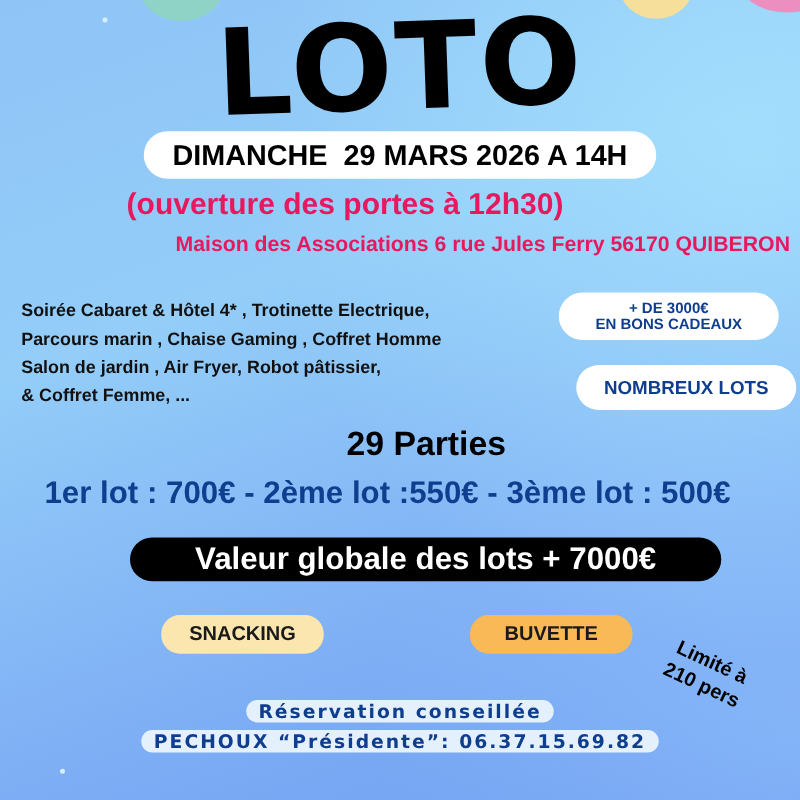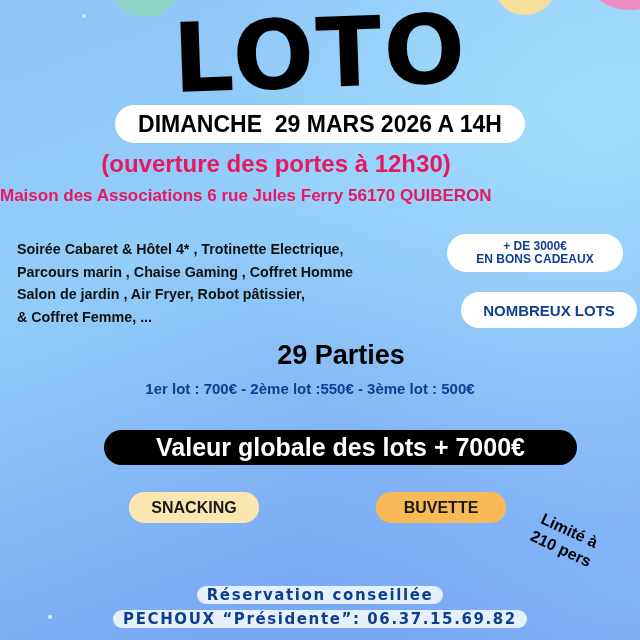--- a/index.html
+++ b/index.html
@@ -30,21 +30,21 @@
     background: #fff; border-radius: 19px;
     display: flex; align-items: center; justify-content: center;
     font-family: "Liberation Sans", sans-serif; font-weight: bold; font-size: 23px; color: #000;
     white-space: pre;
   }
   .doors {
     position: absolute; left: 0; width: 528px; top: 150px; text-align: center;
     font-family: "Liberation Sans", sans-serif; font-weight: bold; font-size: 24px; color: #e8185f; padding-left: 12px;
   }
   .address {
-    position: absolute; left: 0; width: 632px; top: 186px; text-align: left;
+    position: absolute; left: 0; width: 632px; top: 186px; text-align: right;
     font-family: "Liberation Sans", sans-serif; font-weight: bold; font-size: 17px; color: #e8185f;
   }
   .prizes {
     position: absolute; left: 17px; top: 238px; width: 420px;
     font-family: "Liberation Sans", sans-serif; font-weight: bold; font-size: 14.3px; color: #111;
     line-height: 22.5px;
   }
   .prizes div { white-space: nowrap; }
   .pill-white {
     position: absolute; background: #fff; border-radius: 22px;
@@ -52,21 +52,21 @@
     font-family: "Liberation Sans", sans-serif; font-weight: bold; color: #0f3e8f;
   }
   .vouchers { left: 447px; top: 234px; width: 176px; height: 38px; font-size: 12px; line-height: 13px; }
   .many { left: 461px; top: 292px; width: 176px; height: 36px; font-size: 15px; }
   .parties {
     position: absolute; left: 0; width: 640px; top: 340px; text-align: center;
     font-family: "Liberation Sans", sans-serif; font-weight: bold; font-size: 27px; color: #000; margin-left: 21px;
   }
   .lots {
     position: absolute; left: 0; width: 620px; top: 380px; text-align: center;
-    font-family: "Liberation Sans", sans-serif; font-weight: bold; font-size: 15px; color: #0f3e8f;
+    font-family: "Liberation Sans", sans-serif; font-weight: bold; font-size: 25px; color: #0f3e8f;
   }
   .value-pill {
     position: absolute; left: 104px; top: 430px; width: 473px; height: 35px;
     background: #000; border-radius: 23px;
     display: flex; align-items: center; justify-content: center;
     font-family: "Liberation Sans", sans-serif; font-weight: bold; font-size: 25px; color: #fff;
   }
   .tag {
     position: absolute; top: 492px; height: 31px; width: 130px; border-radius: 15px;
     display: flex; align-items: center; justify-content: center;
@@ -76,21 +76,21 @@
   .buvette { left: 376px; background: #f9b957; }
   .limit {
     position: absolute; left: 510px; top: 520px; width: 110px; text-align: center;
     transform: rotate(25deg);
     font-family: "Liberation Sans", sans-serif; font-weight: bold; font-size: 16px; color: #000;
     line-height: 20px;
   }
   .resa {
     position: absolute; left: 0; width: 640px; top: 557px;
     font-family: "DejaVu Sans", sans-serif; font-weight: bold; font-size: 15px; color: #0f3e8f;
-    letter-spacing: 1.6px; text-align: center; line-height: 24px; margin-top: 26px;
+    letter-spacing: 1.6px; text-align: center; line-height: 24px;
   }
   .resa span {
     background: #e4f1fd; padding: 0 10px; border-radius: 10px;
     box-decoration-break: clone; -webkit-box-decoration-break: clone;
   }
 </style>
 </head>
 <body>
 
 <div class="bg-glow"></div>

